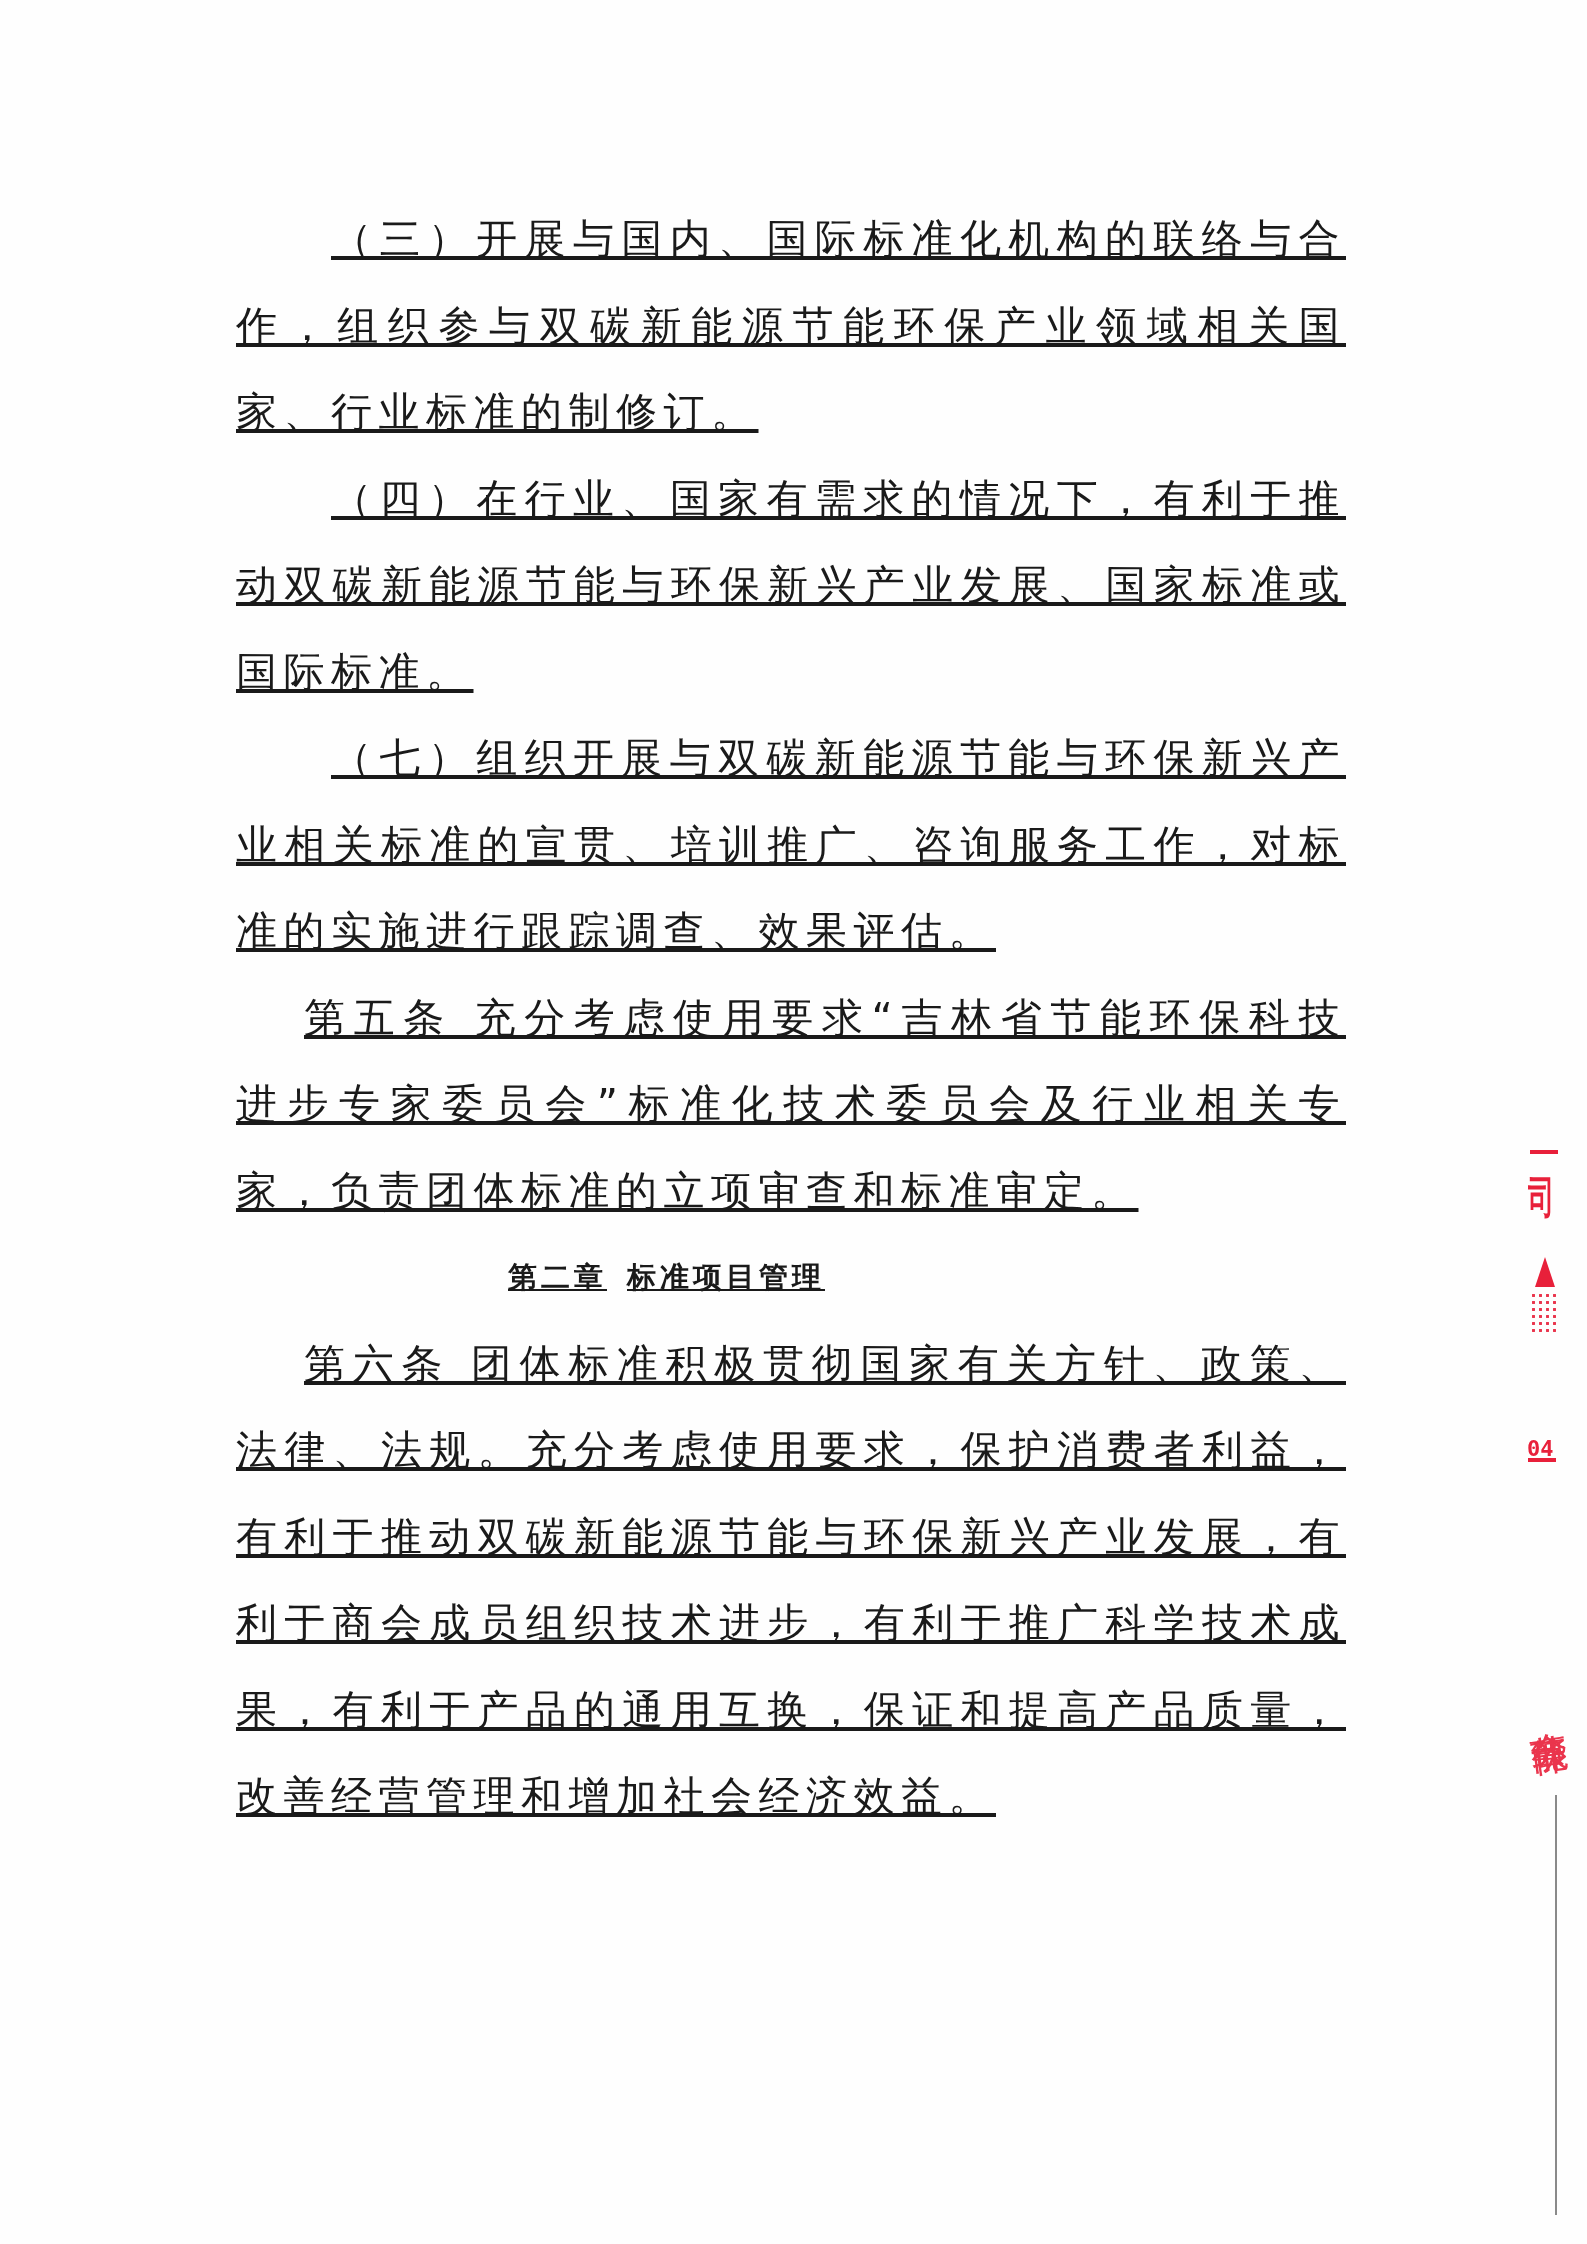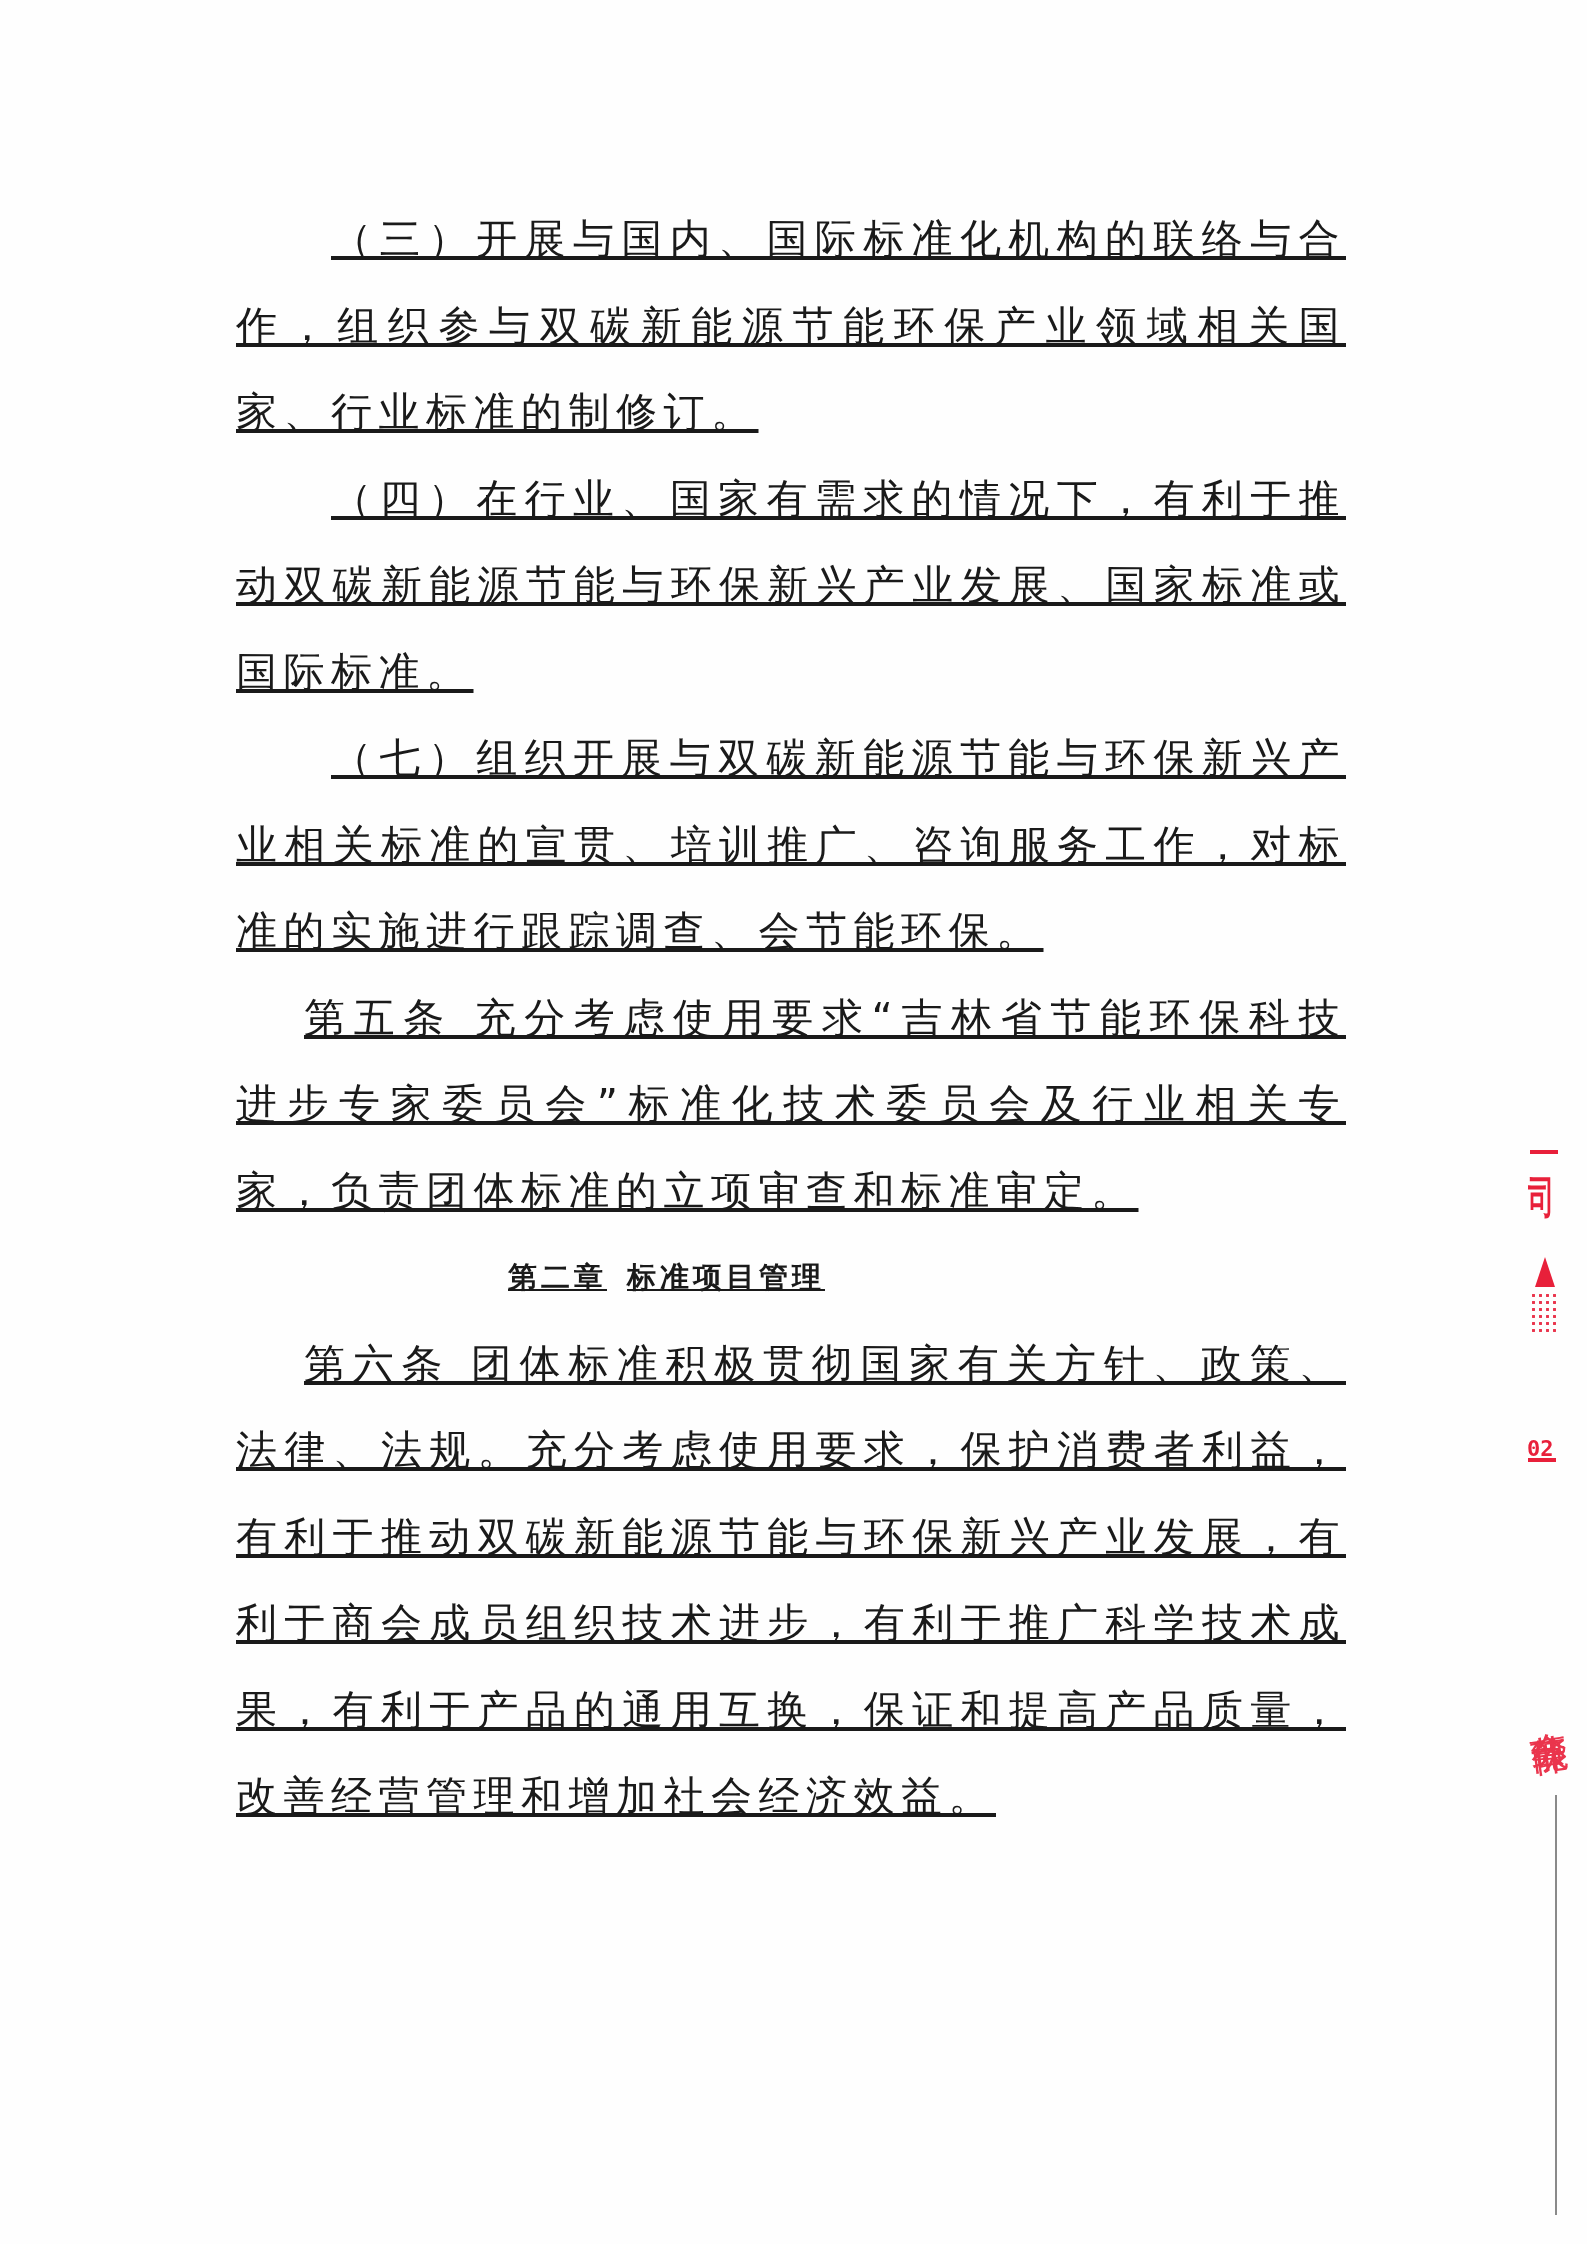--- a/index.html
+++ b/index.html
@@ -118,33 +118,33 @@
     }
   </style>
 </head>
 <body>
 
 <div class="page">
 
   <div class="body-text">
     <p class="para indent">（三）开展与国内、国际标准化机构的联络与合作，组织参与双碳新能源节能环保产业领域相关国家、行业标准的制修订。</p>
     <p class="para indent">（四）在行业、国家有需求的情况下，有利于推动双碳新能源节能与环保新兴产业发展、国家标准或国际标准。</p>
-    <p class="para indent">（七）组织开展与双碳新能源节能与环保新兴产业相关标准的宣贯、培训推广、咨询服务工作，对标准的实施进行跟踪调查、会节能环保。</p>
+    <p class="para indent">（七）组织开展与双碳新能源节能与环保新兴产业相关标准的宣贯、培训推广、咨询服务工作，对标准的实施进行跟踪调查、效果评估。</p>
     <p class="para article">第五条 充分考虑使用要求“吉林省节能环保科技进步专家委员会”标准化技术委员会及行业相关专家，负责团体标准的立项审查和标准审定。</p>
 
     <h2 class="chapter-heading">
       <span>第二章</span><span class="gap"></span><span>标准项目管理</span>
     </h2>
 
     <p class="para article">第六条 团体标准积极贯彻国家有关方针、政策、法律、法规。充分考虑使用要求，保护消费者利益，有利于推动双碳新能源节能与环保新兴产业发展，有利于商会成员组织技术进步，有利于推广科学技术成果，有利于产品的通用互换，保证和提高产品质量，改善经营管理和增加社会经济效益。</p>
   </div>
 
   <div class="seal-bar" style="left:1530px; top:1150px; width:28px;"></div>
   <div class="seal seal-glyph-1">司</div>
   <div class="seal-tri"></div>
   <div class="seal-dots"></div>
-  <div class="seal seal-num">02</div>
+  <div class="seal seal-num">04</div>
   <div class="seal-bar" style="left:1528px; top:1458px; width:28px;"></div>
 
   <div class="seal-arc">会节能环保</div>
 
   <div class="edge-line"></div>
 </div>
 
 </body></html>

